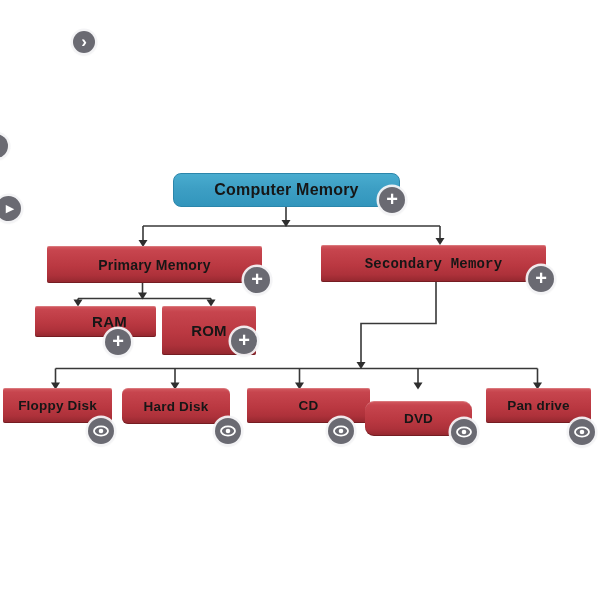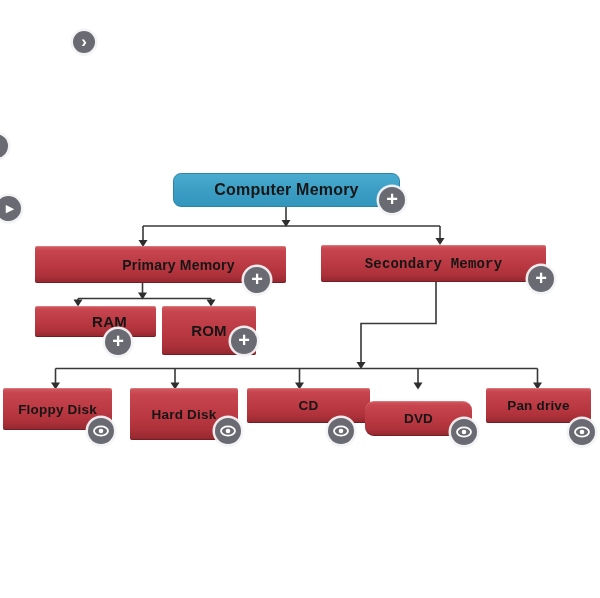--- a/index.html
+++ b/index.html
@@ -76,41 +76,41 @@
       <polygon points="295,382.5 304,382.5 299.5,389.5"></polygon>
       <polygon points="413.5,382.5 422.5,382.5 418,389.5"></polygon>
       <polygon points="533,382.5 542,382.5 537.5,389.5"></polygon>
     </g>
   </svg>
 
   <div class="node root" style="left:173px;top:173px;width:225px;height:32px;">
     <span>Computer Memory</span>
   </div>
 
-  <div class="node red" style="left:35px;top:246px;width:215px;height:37px;padding-left:36px;">
+  <div class="node red" style="left:47px;top:246px;width:215px;height:37px;">
     <span>Primary Memory</span>
   </div>
 
   <div class="node red" style="left:321px;top:245px;width:225px;height:37px;font-family:Liberation Mono, monospace;">
     <span>Secondary Memory</span>
   </div>
 
   <div class="node red small" style="left:35px;top:306px;width:93px;height:31px;padding-left:28px;">
     <span>RAM</span>
   </div>
 
   <div class="node red small" style="left:162px;top:306px;width:94px;height:49px;">
     <span>ROM</span>
   </div>
 
-  <div class="node red leaf" style="left:3px;top:388px;width:109px;height:42px;">
+  <div class="node red leaf" style="left:3px;top:388px;width:109px;height:35px;">
     <span>Floppy Disk</span>
   </div>
 
-  <div class="node red leaf" style="left:130px;top:388px;width:108px;height:52px;">
+  <div class="node red leaf" style="left:122px;top:388px;width:108px;height:36px;border-radius:6px;">
     <span>Hard Disk</span>
   </div>
 
   <div class="node red leaf" style="left:247px;top:388px;width:123px;height:35px;">
     <span>CD</span>
   </div>
 
   <div class="node red leaf" style="left:365px;top:401px;width:107px;height:35px;border-radius:9px;">
     <span>DVD</span>
   </div>

